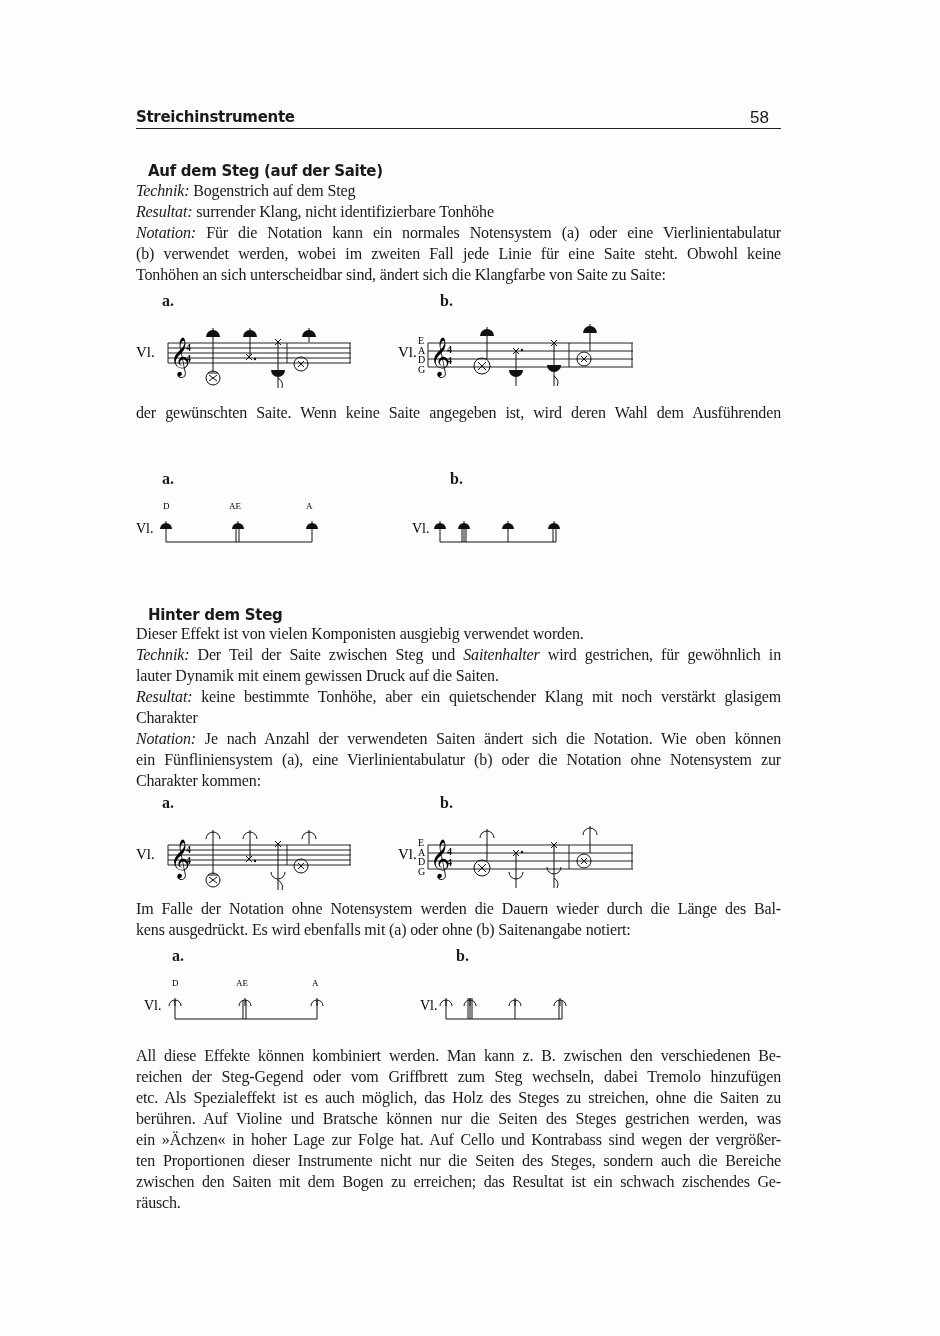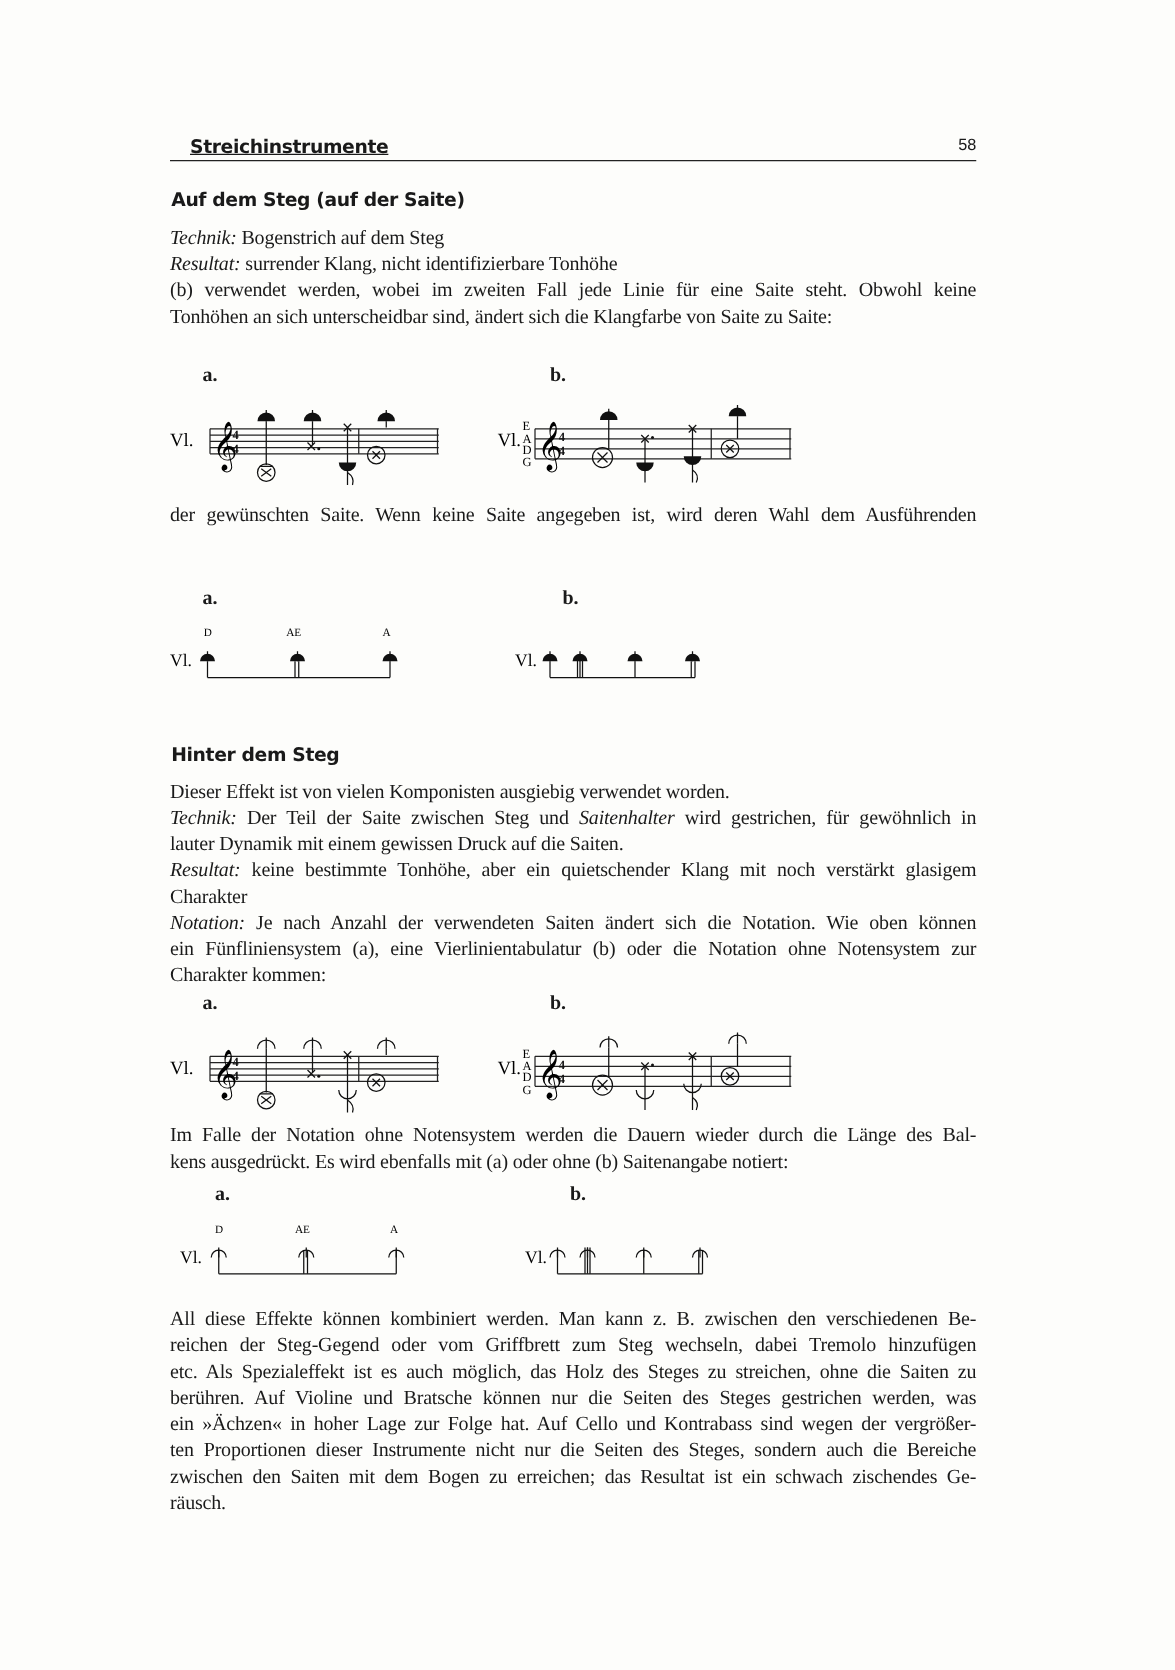--- a/index.html
+++ b/index.html
@@ -6,24 +6,24 @@
   body {
     width: 940px; height: 1336px; background: #fdfdfb; position: relative; overflow: hidden;
     font-family: "Liberation Serif", "DejaVu Serif", serif; color: #1a1a1a;
   }
   .page { position: absolute; left: 136px; top: 0; width: 645px; }
   .running-head {
     position: absolute; left: 0; top: 108px; width: 645px; height: 20px;
     border-bottom: 1.5px solid #222;
     font-family: "DejaVu Sans", "Liberation Sans", sans-serif; font-weight: bold; font-size: 15px;
   }
-  .running-head .title { position: absolute; left: 16px; top: 0; letter-spacing: -0.3px; text-decoration: underline; }
-  .running-head .num { position: absolute; right: 0; top: 0; font-family: "Liberation Sans", sans-serif; font-weight: normal; font-size: 13px; }
+  .running-head .title { position: absolute; left: 0; top: 0; letter-spacing: -0.3px; }
+  .running-head .num { position: absolute; right: 12px; top: 0; font-family: "Liberation Sans", sans-serif; font-weight: normal; font-size: 17px; }
   h2 {
-    position: absolute; left: 0; margin: 1px;
+    position: absolute; left: 0; margin: 12px;
     font-family: "DejaVu Sans", "Liberation Sans", sans-serif; font-weight: bold; font-size: 15px; letter-spacing: -0.3px;
   }
   .para {
     position: absolute; left: 0; width: 645px; margin: 0;
     font-size: 16px; line-height: 21px; text-align: justify; letter-spacing: -0.15px;
   }
   .para .line { display: block; }
   .para .line.last { text-align: left; }
   .para .line.just { text-align: justify; text-align-last: justify; }
   em { }
@@ -39,20 +39,21 @@
   <div class="running-head">
     <span class="title">Streichinstrumente</span>
     <span class="num">58</span>
   </div>
 
   <h2 style="top:150px">Auf dem Steg (auf der Saite)</h2>
 
   <div class="para" style="top:180px">
     <span class="line last"><em>Technik:</em><span> Bogenstrich auf dem Steg</span></span>
     <span class="line last"><em>Resultat:</em><span> surrender Klang, nicht identifizierbare Tonhöhe</span></span>
+    <span class="line just"><em>Notation:</em><span> Für die Notation kann ein normales Notensystem (a) oder eine Vierlinientabulatur</span></span>
     <span class="line just">(b) verwendet werden, wobei im zweiten Fall jede Linie für eine Saite steht. Obwohl keine</span>
     <span class="line last">Tonhöhen an sich unterscheidbar sind, ändert sich die Klangfarbe von Saite zu Saite:</span>
   </div>
 
   <span class="fig-label" style="left:26px; top:292px">a.</span>
   <span class="fig-label" style="left:304px; top:292px">b.</span>
 
   <svg class="fig" style="left:0; top:318px" width="230" height="80">
     <text x="0" y="39" font-size="15">Vl.</text>
     <g stroke="#222" stroke-width="1">

